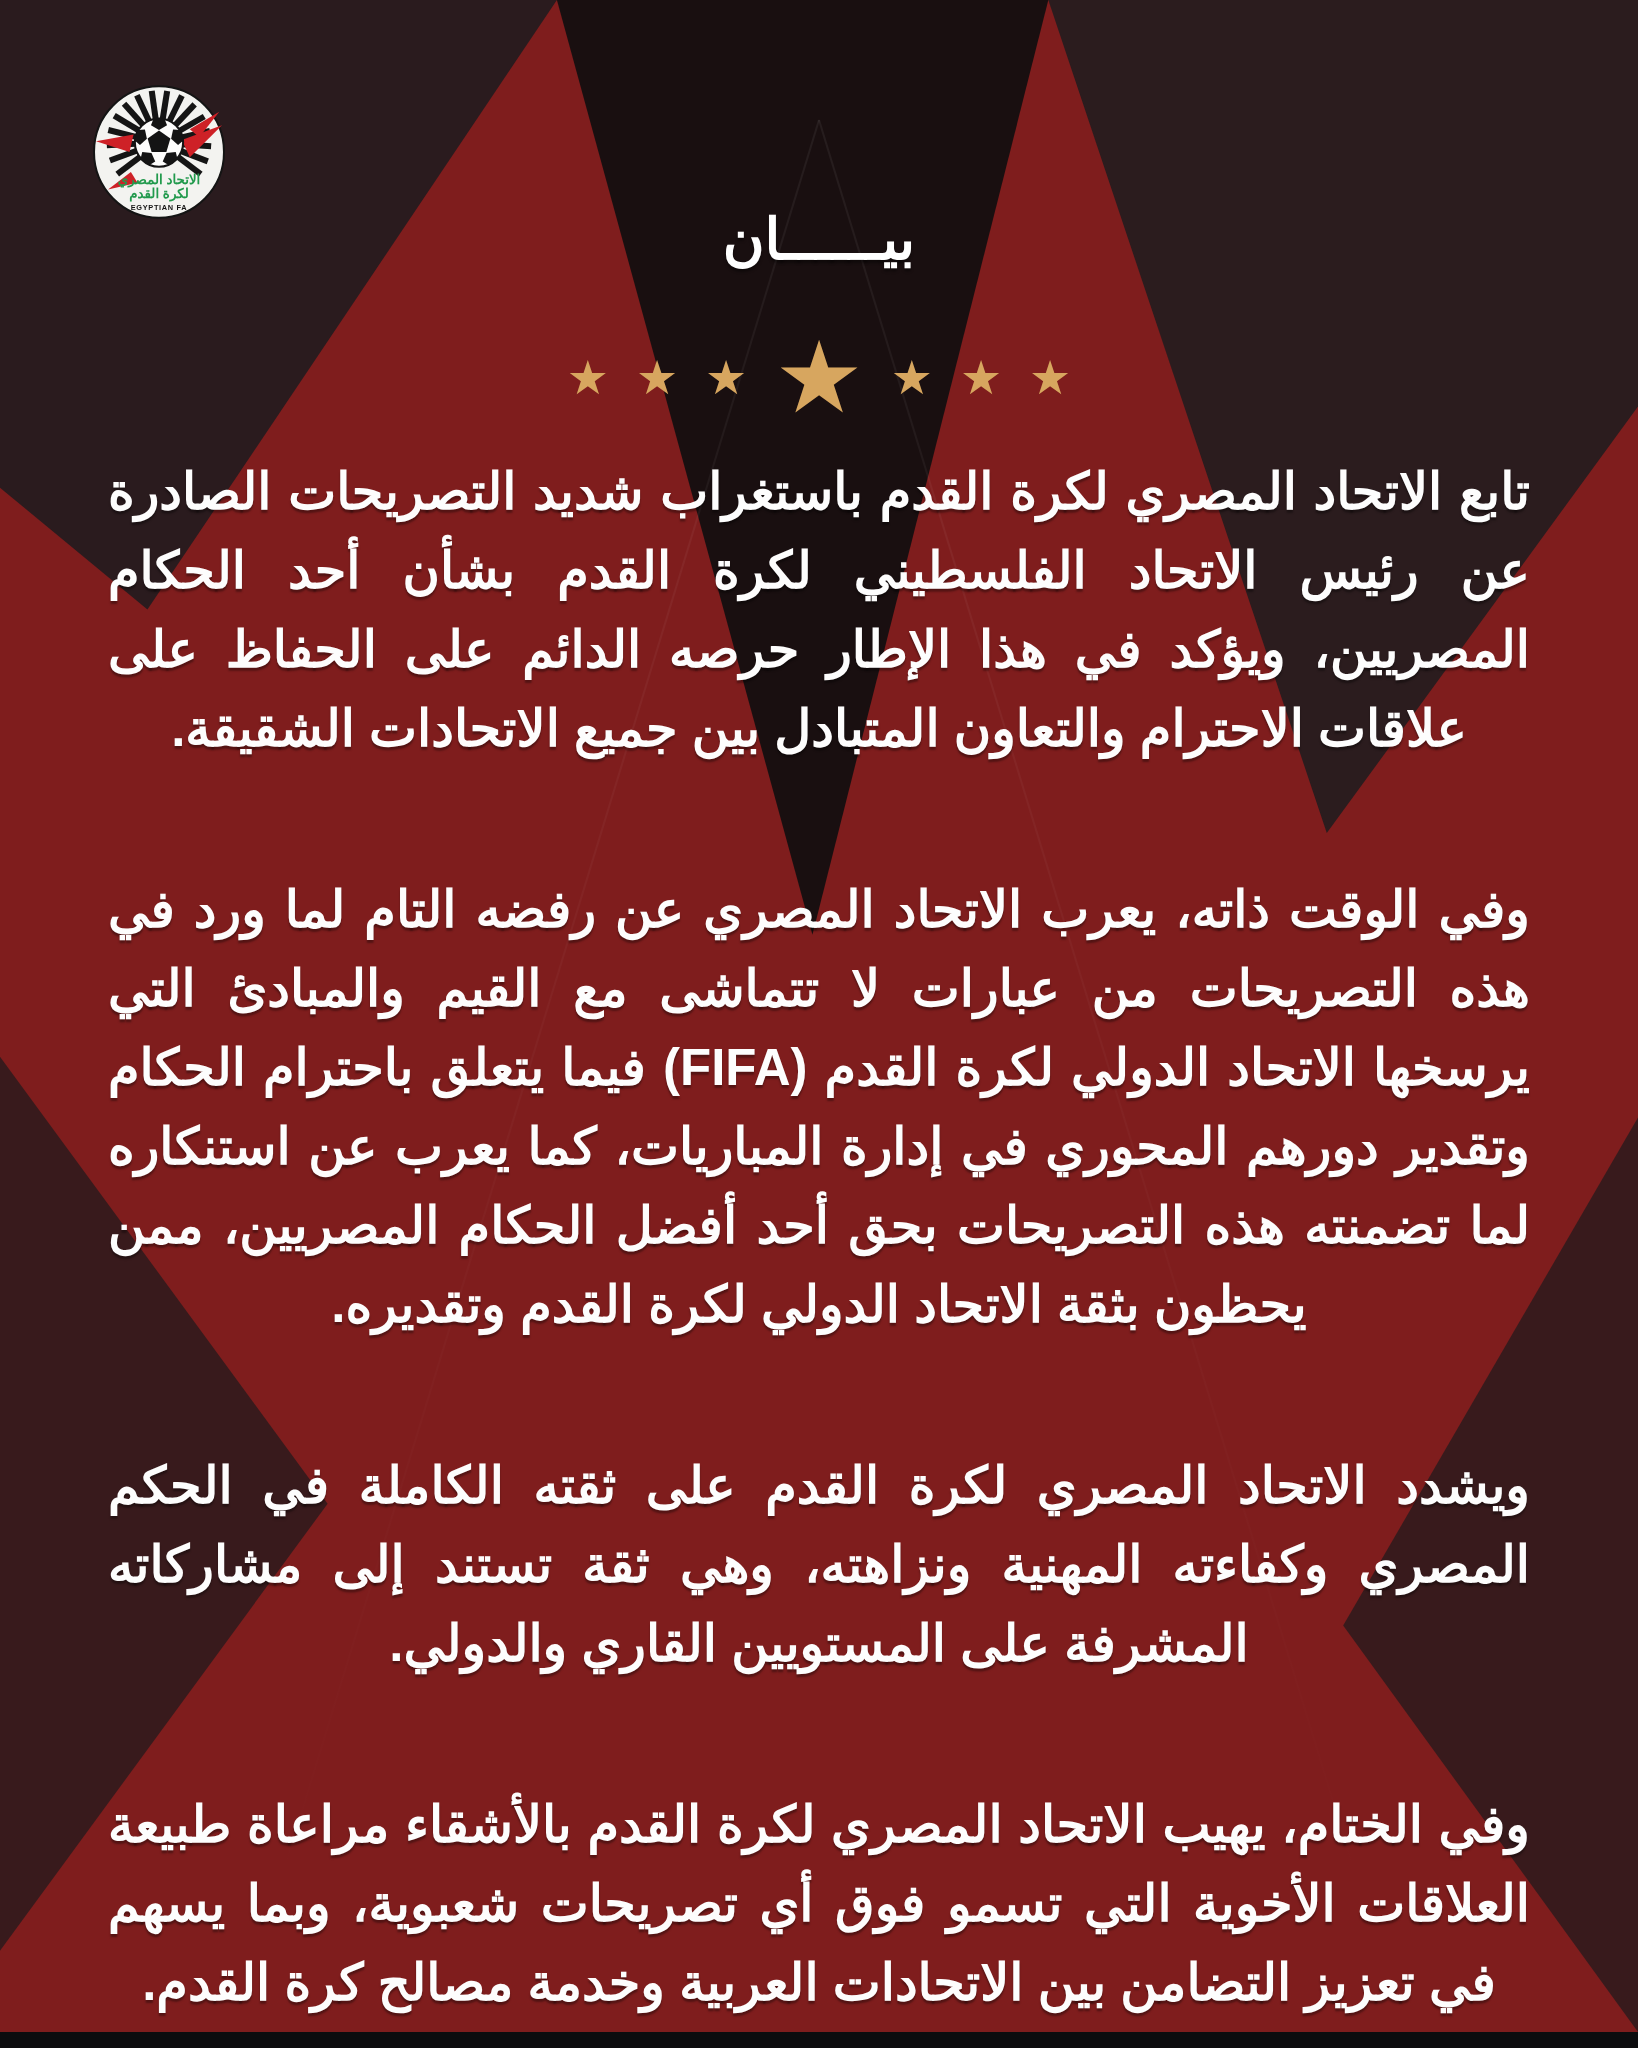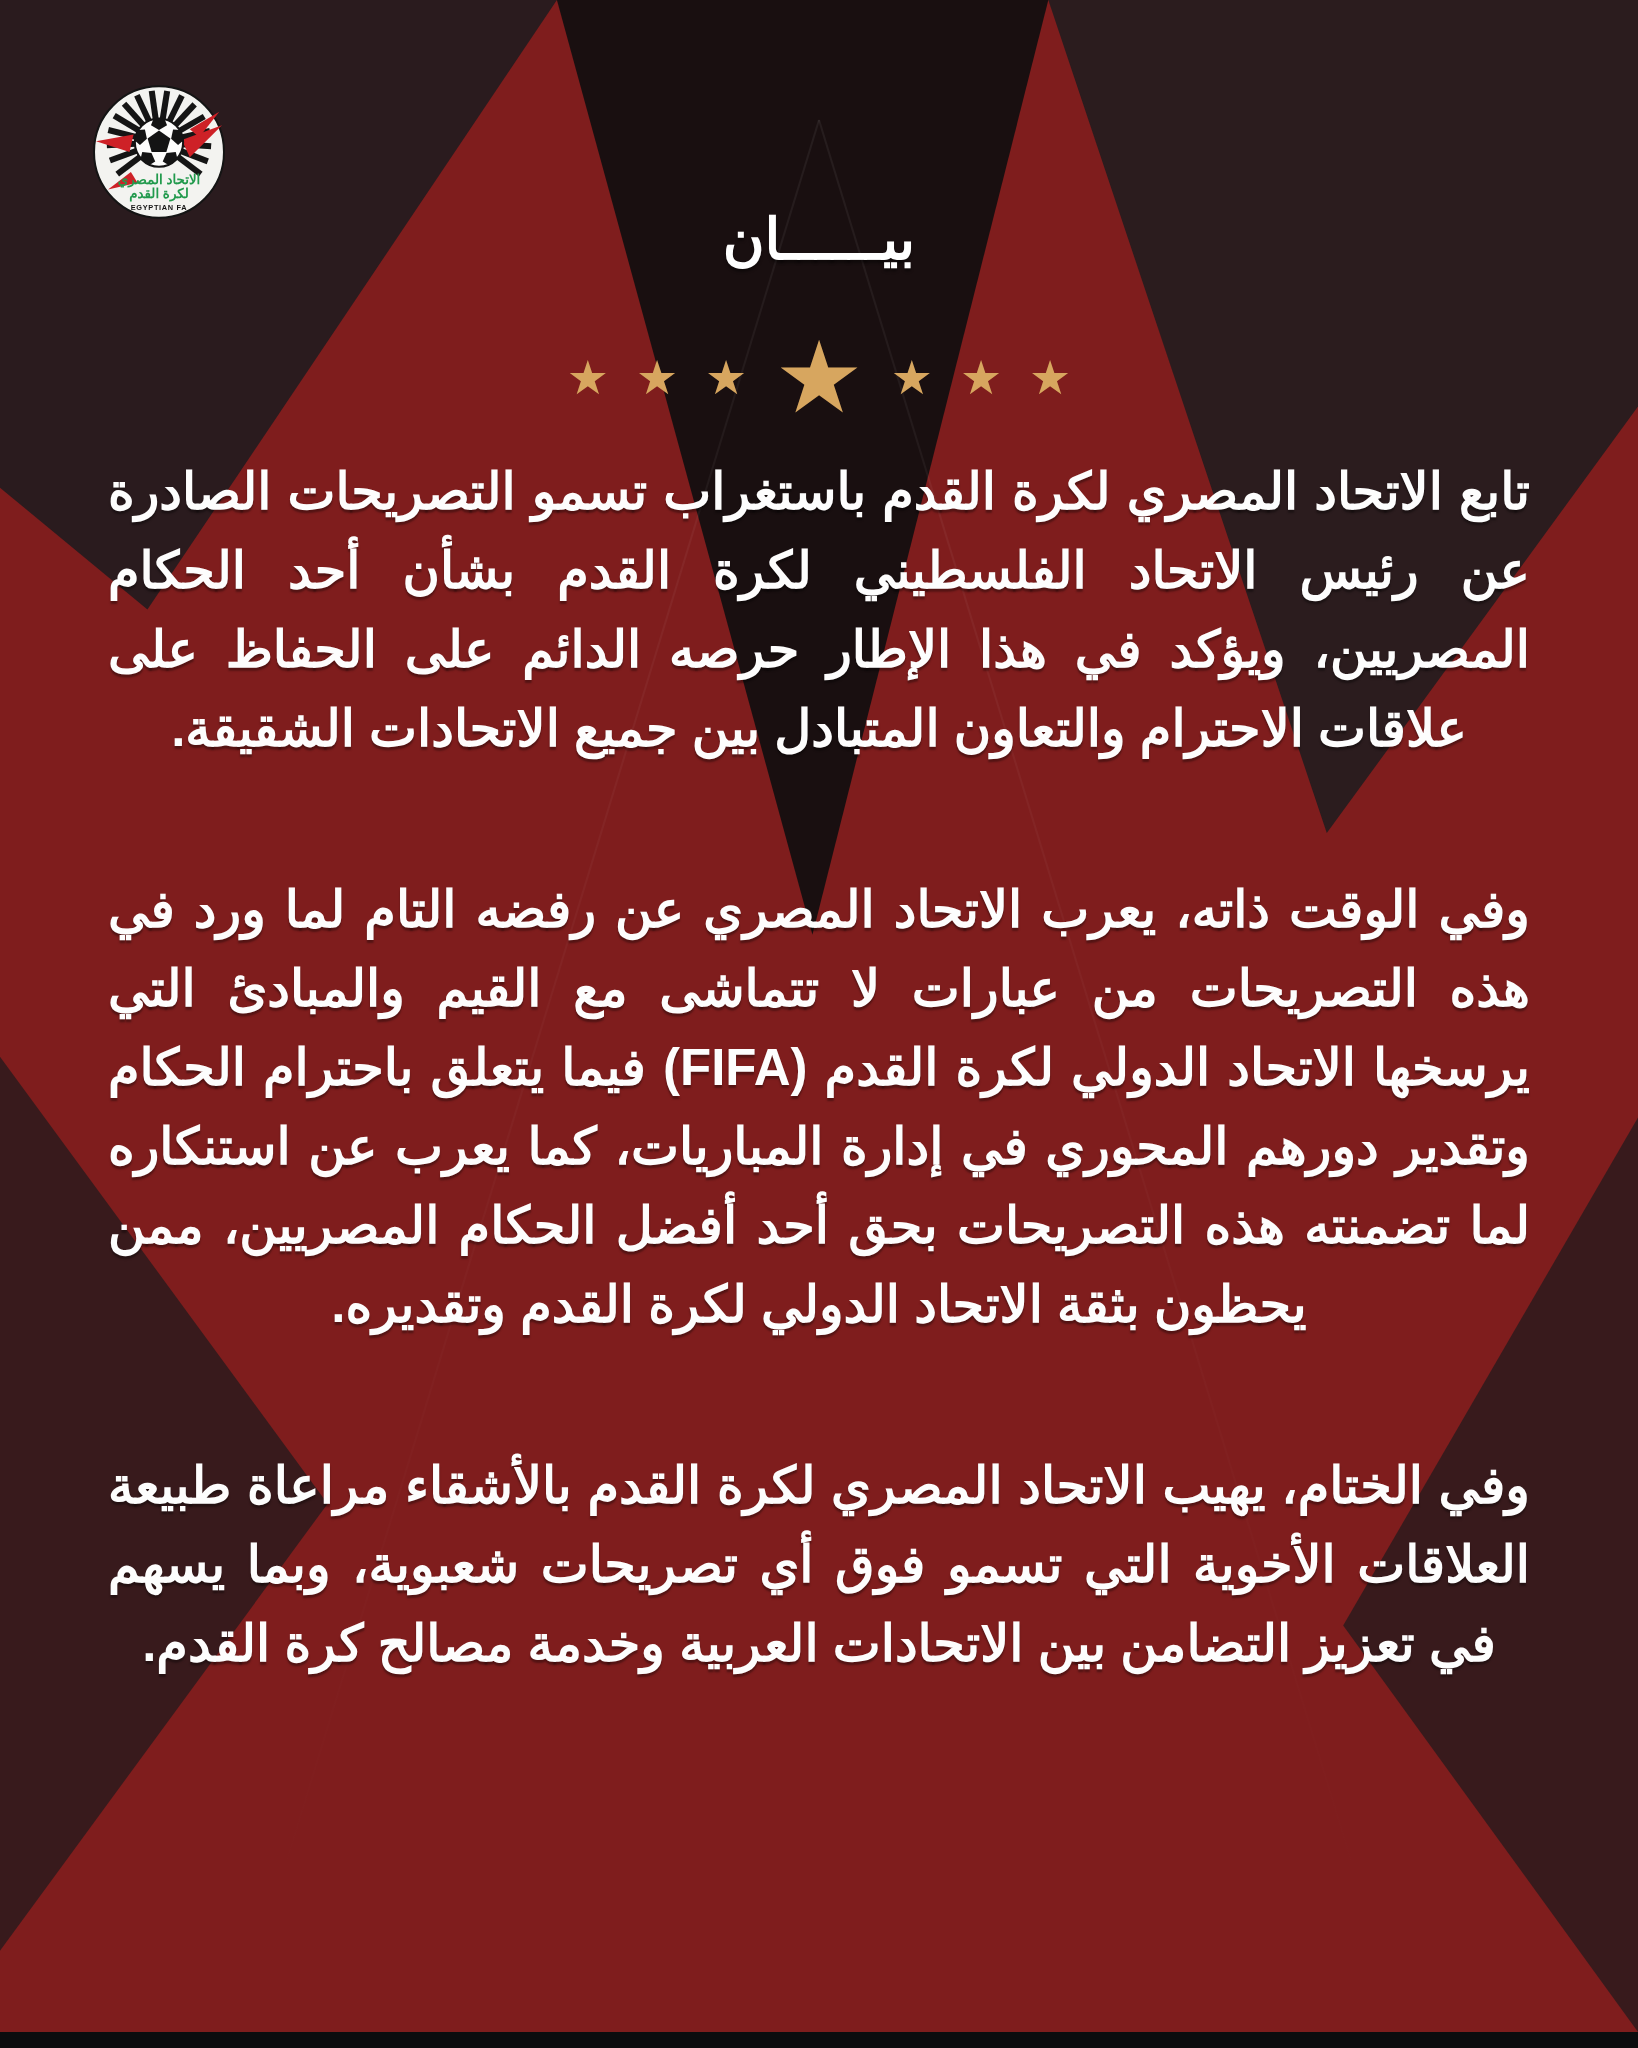--- a/index.html
+++ b/index.html
@@ -118,18 +118,19 @@
     <span class="star">★</span>
     <span class="star">★</span>
     <span class="star">★</span>
     <span class="star big">★</span>
     <span class="star">★</span>
     <span class="star">★</span>
     <span class="star">★</span>
   </div>
 
   <div class="content">
-    <p>تابع الاتحاد المصري لكرة القدم باستغراب تسمو التصريحات الصادرة عن رئيس الاتحاد الفلسطيني لكرة القدم بشأن أحد الحكام المصريين، ويؤكد في هذا الإطار حرصه الدائم على الحفاظ على علاقات الاحترام والتعاون المتبادل بين جميع الاتحادات الشقيقة.</p>
+    <p>تابع الاتحاد المصري لكرة القدم باستغراب شديد التصريحات الصادرة عن رئيس الاتحاد الفلسطيني لكرة القدم بشأن أحد الحكام المصريين، ويؤكد في هذا الإطار حرصه الدائم على الحفاظ على علاقات الاحترام والتعاون المتبادل بين جميع الاتحادات الشقيقة.</p>
     <p>وفي الوقت ذاته، يعرب الاتحاد المصري عن رفضه التام لما ورد في هذه التصريحات من عبارات لا تتماشى مع القيم والمبادئ التي يرسخها الاتحاد الدولي لكرة القدم (FIFA) فيما يتعلق باحترام الحكام وتقدير دورهم المحوري في إدارة المباريات، كما يعرب عن استنكاره لما تضمنته هذه التصريحات بحق أحد أفضل الحكام المصريين، ممن يحظون بثقة الاتحاد الدولي لكرة القدم وتقديره.</p>
+    <p>ويشدد الاتحاد المصري لكرة القدم على ثقته الكاملة في الحكم المصري وكفاءته المهنية ونزاهته، وهي ثقة تستند إلى مشاركاته المشرفة على المستويين القاري والدولي.</p>
     <p>وفي الختام، يهيب الاتحاد المصري لكرة القدم بالأشقاء مراعاة طبيعة العلاقات الأخوية التي تسمو فوق أي تصريحات شعبوية، وبما يسهم في تعزيز التضامن بين الاتحادات العربية وخدمة مصالح كرة القدم.</p>
   </div>
 
 </div>
 
 </body></html>

